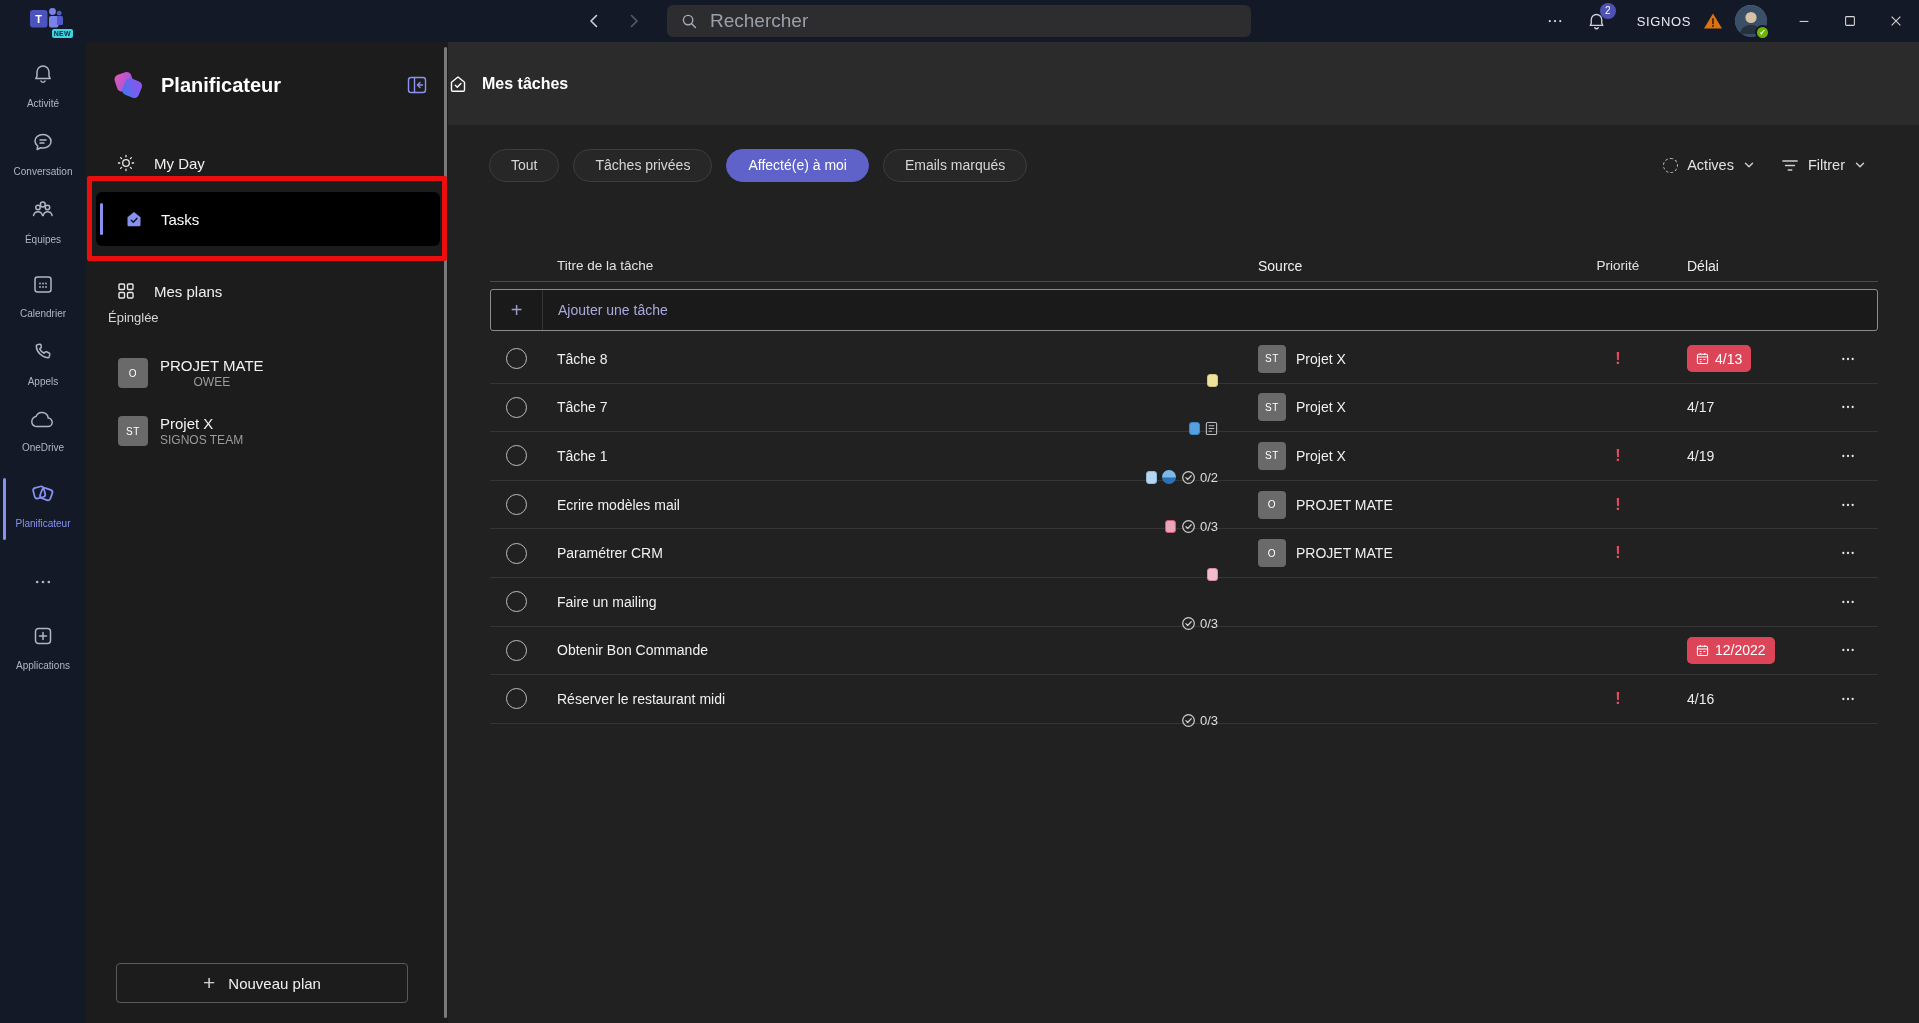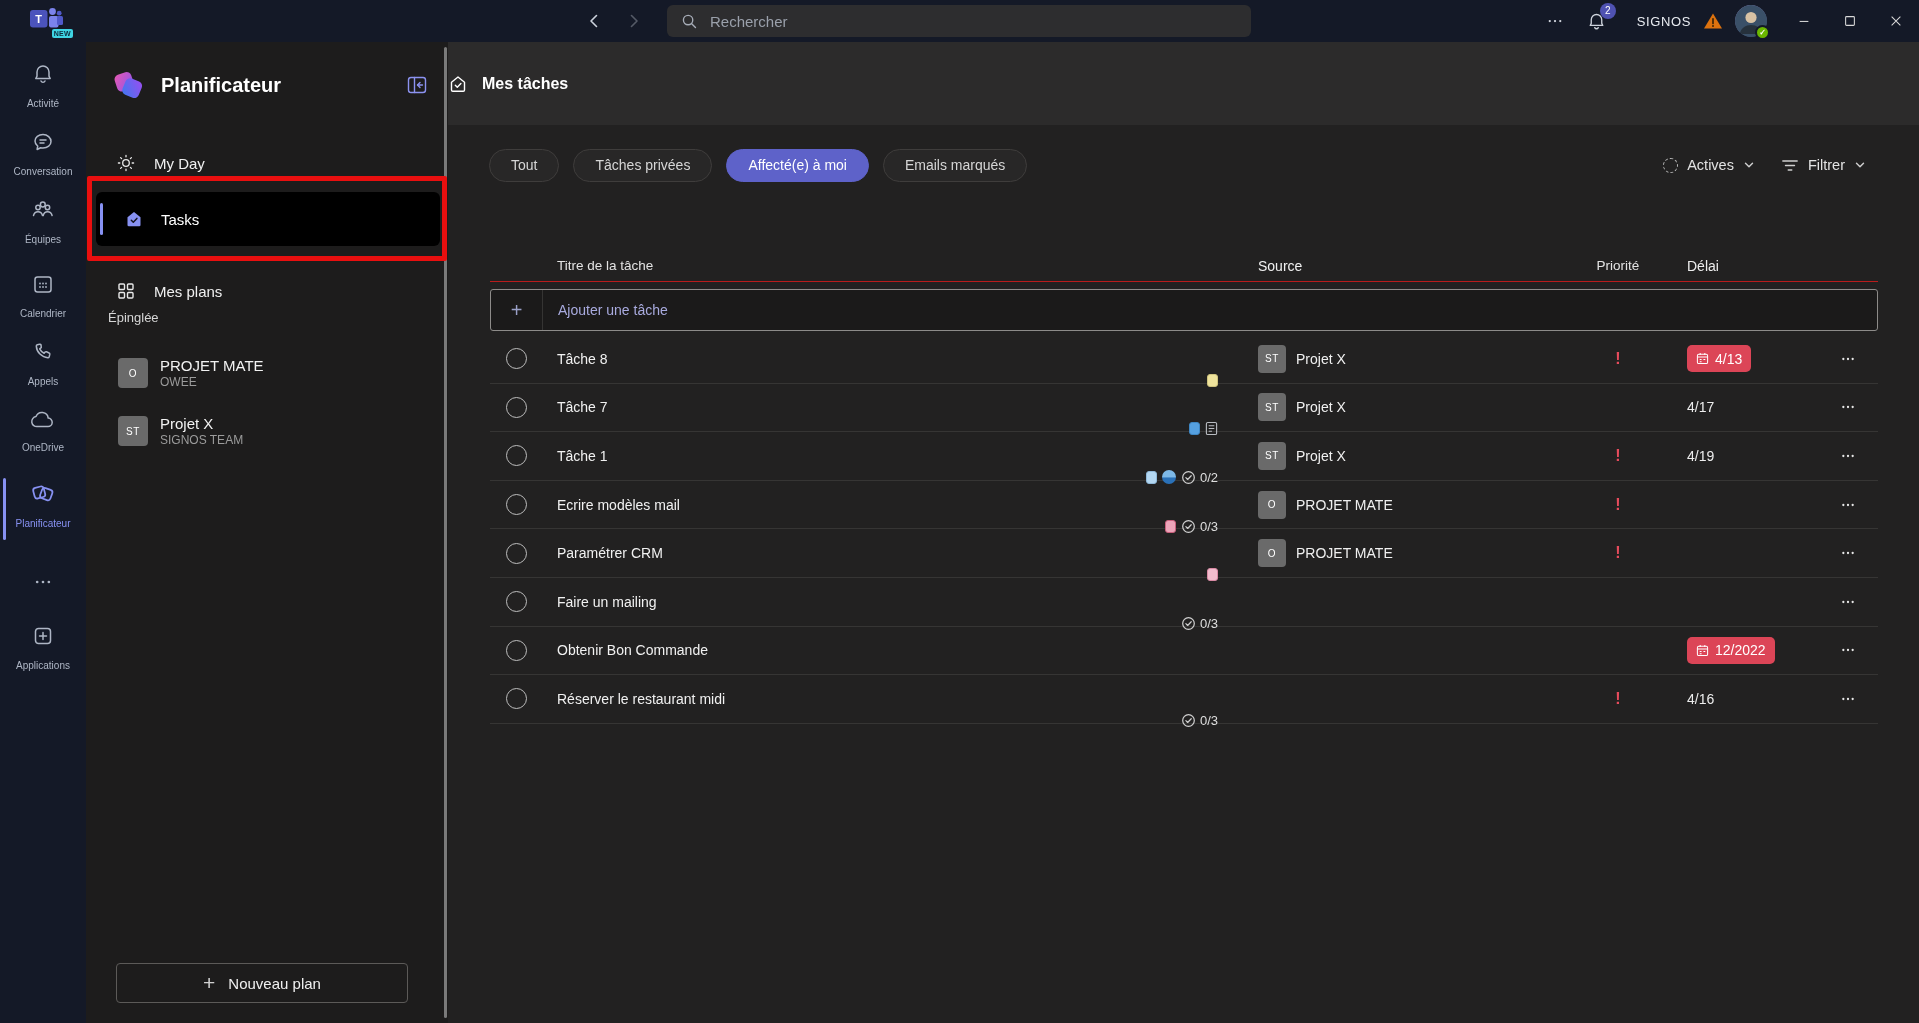--- a/index.html
+++ b/index.html
@@ -15,21 +15,21 @@
   .topbar { position:absolute; left:0; top:0; width:1919px; height:42px; background:#141927; z-index:5; }
   .tb-logo { position:absolute; left:28px; top:6px; width:36px; height:30px; }
   .new-badge { position:absolute; right:-9px; bottom:-2px; background:#3fd4e3; color:#0c2a3d;
     font-size:7px; font-weight:bold; padding:1px 2px; border-radius:2px; letter-spacing:.3px; }
   .nav-btns { position:absolute; left:586px; top:0; height:42px; display:flex; align-items:center; gap:24px; }
   .nav-btn { color:#ccd2dc; }
   .nav-btn.fwd { opacity:.35; }
   .searchbox { position:absolute; left:667px; top:5px; width:584px; height:32px; background:#2d2d2f;
     border-radius:6px; display:flex; align-items:center; padding:0 13px; gap:12px; }
   .searchbox input { flex:1; background:transparent; border:none; outline:none; color:#f0abfc;
-    font-size:15px; font-family:inherit; }
+    font-size:19px; font-family:inherit; }
   .searchbox input::placeholder { color:#9aa0ab; }
   .top-right { position:absolute; right:0; top:0; height:42px; display:flex; align-items:center; }
   .top-ellipsis { width:34px; color:#d4d8e0; display:flex; justify-content:center; }
   .bell-wrap { position:relative; margin:0 20px 0 14px; color:#cfd4dd; }
   .bell-badge { position:absolute; top:-8px; right:-9px; background:#4f52b2; border-radius:50%;
     min-width:16px; height:16px; font-size:10px; color:#fff; display:flex; align-items:center; justify-content:center; padding:0 3px; }
   .account-name { font-size:13px; color:#e9ecf1; letter-spacing:.6px; margin:0 12px 0 10px; }
   .warn-wrap { margin-right:12px; }
   .avatar { width:32px; height:32px; border-radius:50%; position:relative; overflow:visible;
     background:linear-gradient(160deg,#77a  10%,#31465c 90%); margin-right:14px; }
@@ -60,21 +60,21 @@
   .tasks-pill { position:absolute; left:10px; right:8px; top:150px; height:54px; background:#000;
     border-radius:6px; display:flex; align-items:center; padding-left:28px; gap:17px; font-size:15px; color:#fff; }
   .tasks-indicator { position:absolute; left:4px; top:11px; width:3px; height:32px; background:#8791f2; border-radius:3px; }
   .pinned-label { position:absolute; top:268px; left:22px; font-size:13px; color:#d6d6d6; }
   .plan-item { position:absolute; left:10px; right:14px; height:46px; display:flex; align-items:center;
     padding-left:22px; gap:12px; }
   .plan-item.p1 { top:308px; } .plan-item.p2 { top:366px; }
   .plan-avatar { width:30px; height:30px; border-radius:4px; background:#6a6a6a; color:#fff; font-size:10px;
     display:flex; align-items:center; justify-content:center; letter-spacing:.5px; flex:none; }
   .plan-title { font-size:15px; color:#f2f2f2; line-height:1.25; }
-  .plan-sub { font-size:12px; color:#9b9b9b; }
+  .plan-sub { font-size:12px; color:#9b9b9b;text-align:center; }
   .new-plan-btn { position:absolute; left:30px; bottom:20px; width:292px; height:40px; border:1px solid #5c5a58;
     border-radius:4px; background:transparent; display:flex; align-items:center; justify-content:center; gap:13px;
     font-size:15px; color:#f0f0f0; font-family:inherit; }
   .new-plan-plus { font-size:21px; font-weight:300; color:#d0d0d0; }
 
   
   .main { position:absolute; left:448px; top:42px; right:0; bottom:0; background:#222121; }
   .main-titlebar { position:absolute; top:0; left:0; right:0; height:83px; background:#2c2b2b;
     display:flex; align-items:center; gap:14px; }
   .main-title { font-size:16px; font-weight:bold; color:#fff; }

